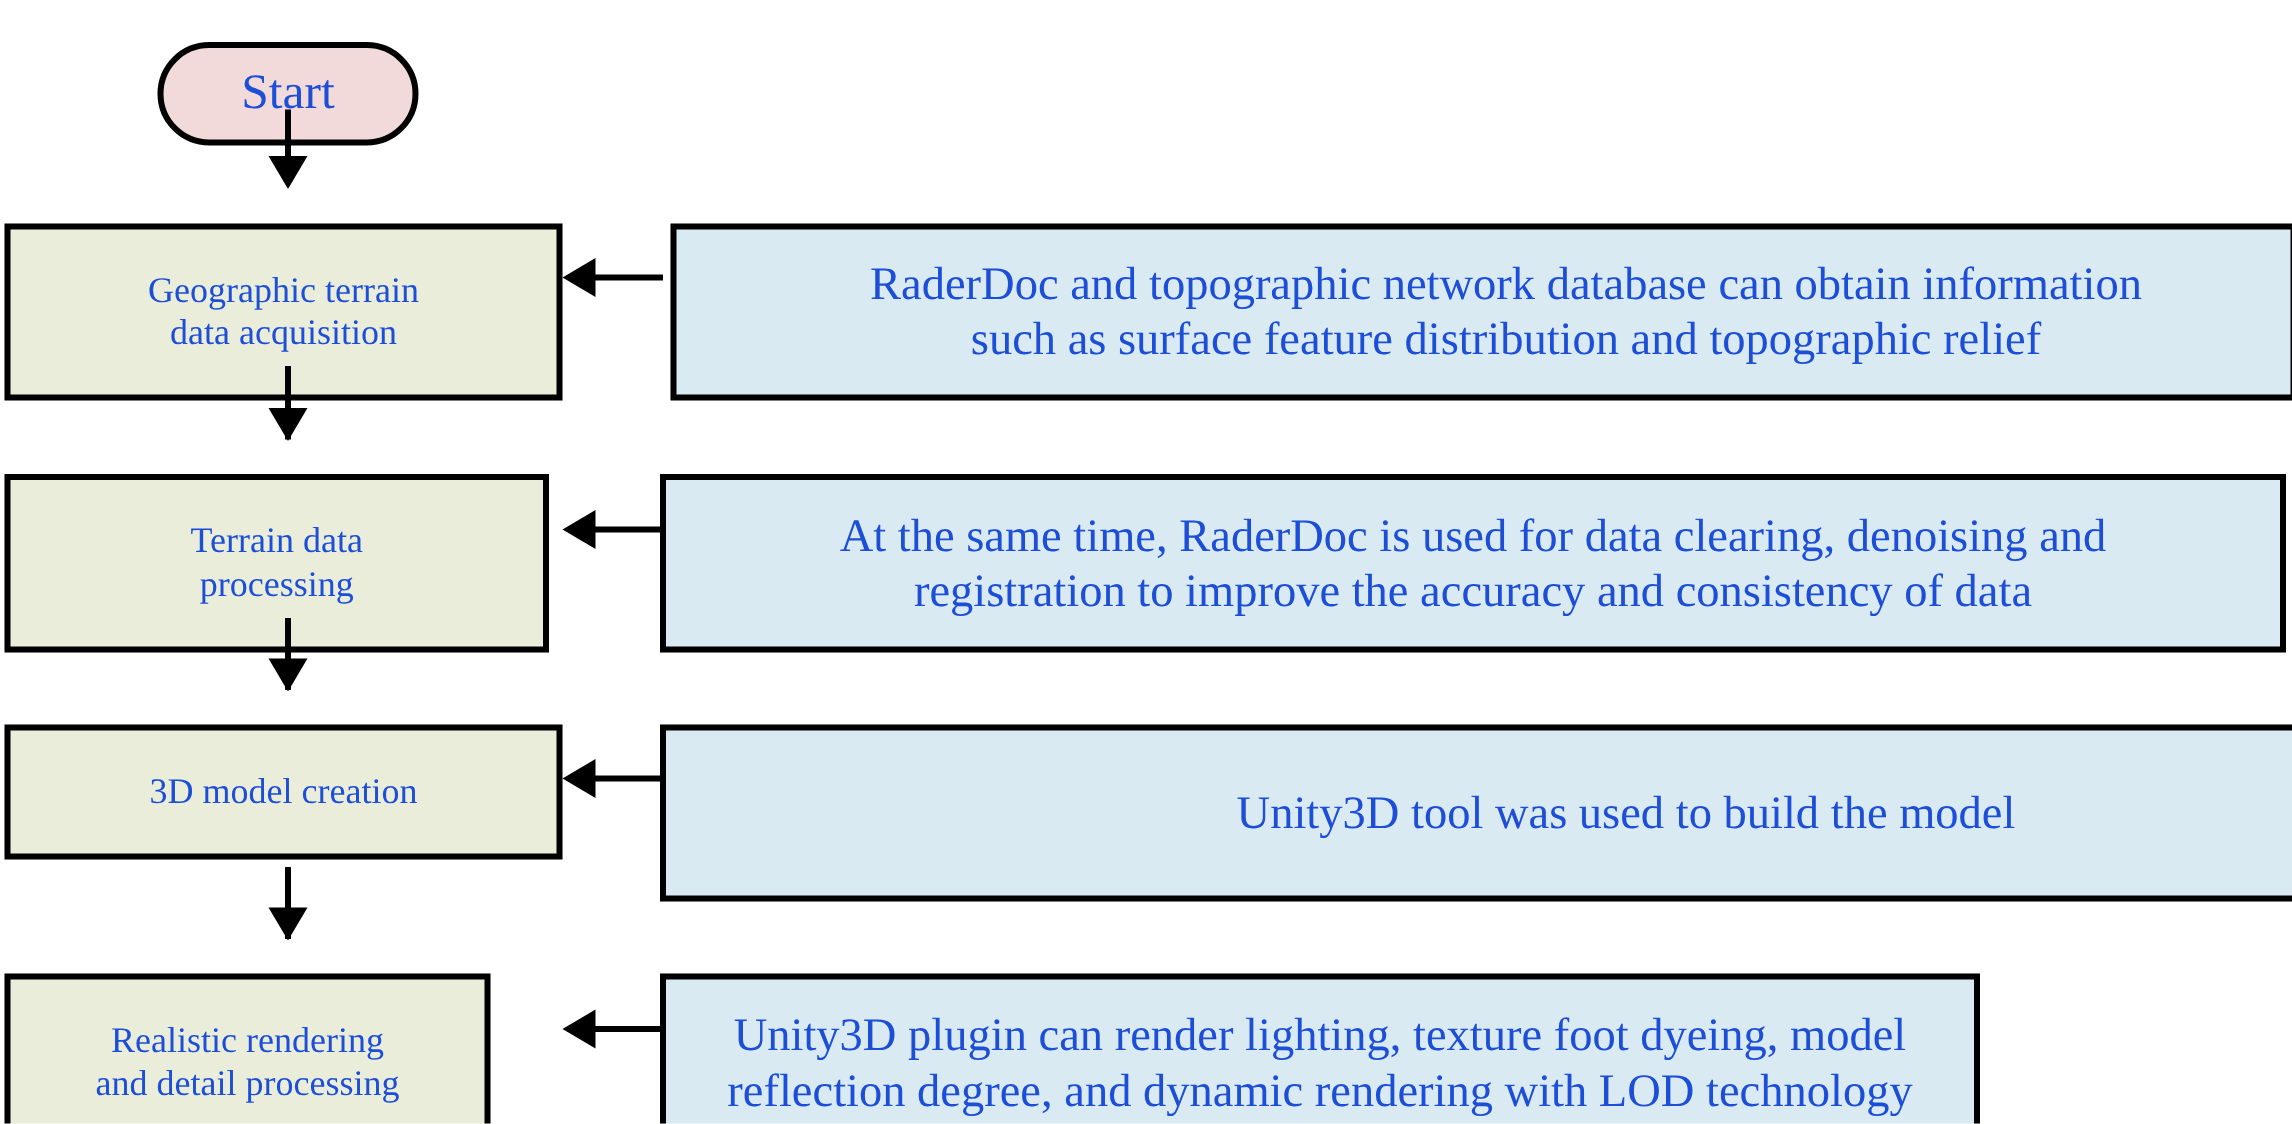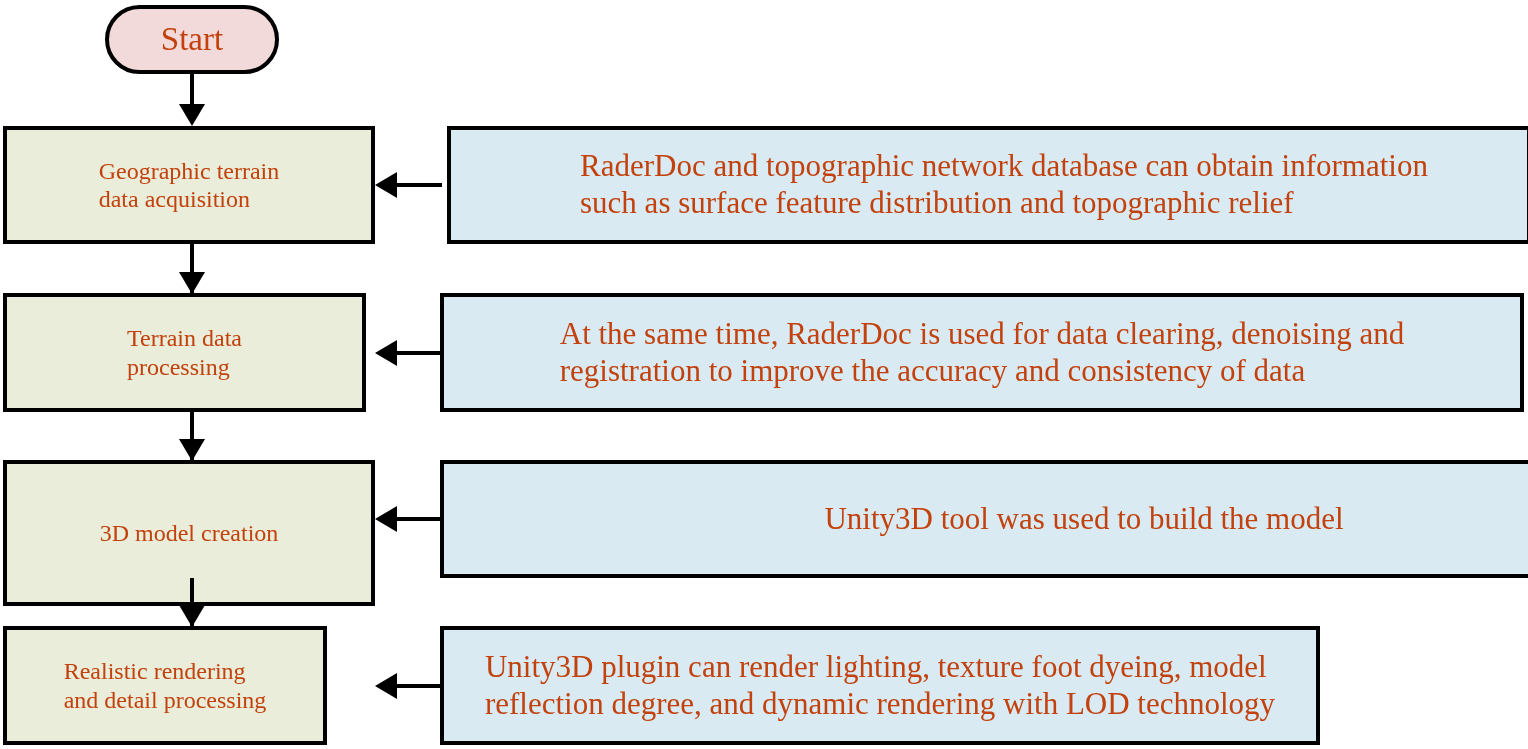--- a/index.html
+++ b/index.html
@@ -21,22 +21,24 @@
   }
 
   
   .node {
     position: absolute;
     box-sizing: border-box;
     border: 4px solid #000000;
     display: flex;
     align-items: center;
     justify-content: center;
-    color: #c2410c;
+    text-align: center;
+    color: #1d4ed8;
     line-height: 1.18;
+    margin-top: 23px;
   }
 
   .start-node {
     border-radius: 36px;
     background: #f3dada;
     font-size: 33px;
   }
 
   .stage-node {
     background: #e9edda;
@@ -116,21 +118,21 @@
   <div class="node stage-node" style="left:3px; top:293px; width:363px; height:119px;">
     <span class="node-label">Terrain data
 processing</span>
   </div>
 
   <div class="conn">
     <div class="conn-line-v" style="left:190px; top:412px; height:48px;"></div>
     <div class="arrow-down" style="left:179px; top:439px;"></div>
   </div>
 
-  <div class="node stage-node" style="left:3px; top:460px; width:372px; height:146px;">
+  <div class="node stage-node" style="left:3px; top:460px; width:372px; height:90px;">
     <span class="node-label">3D model creation</span>
   </div>
 
   <div class="conn">
     <div class="conn-line-v" style="left:190px; top:578px; height:48px;"></div>
     <div class="arrow-down" style="left:179px; top:605px;"></div>
   </div>
 
   <div class="node stage-node" style="left:3px; top:626px; width:324px; height:119px;">
     <span class="node-label">Realistic rendering

